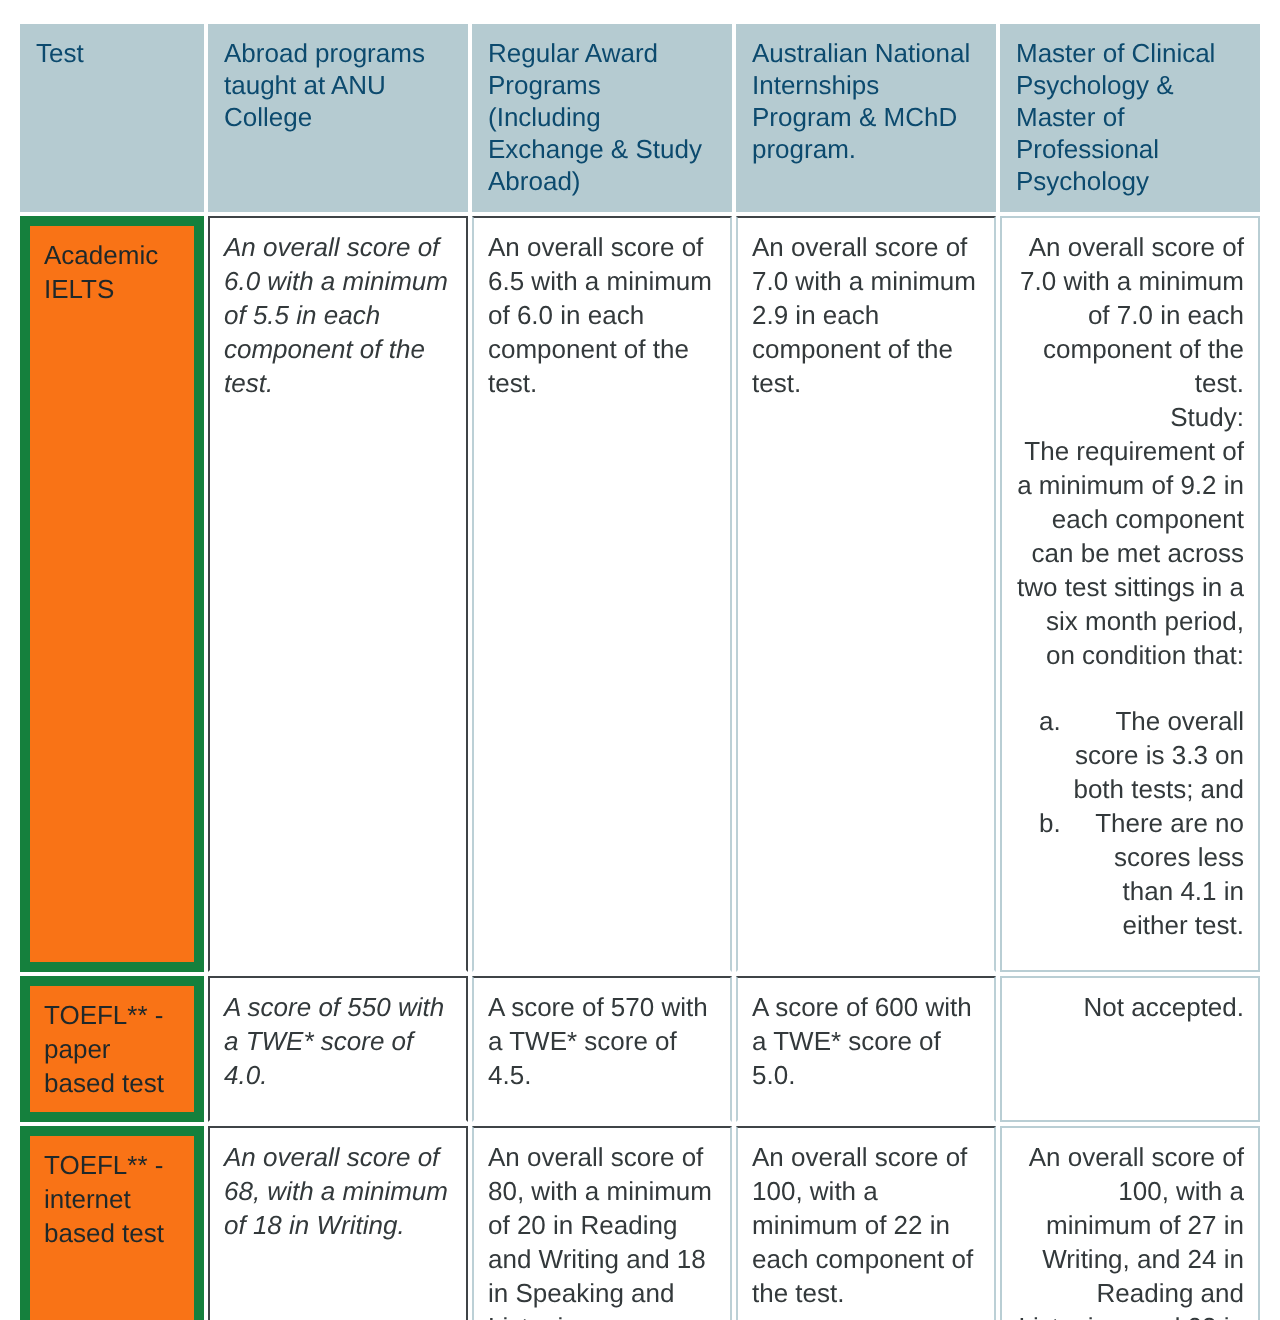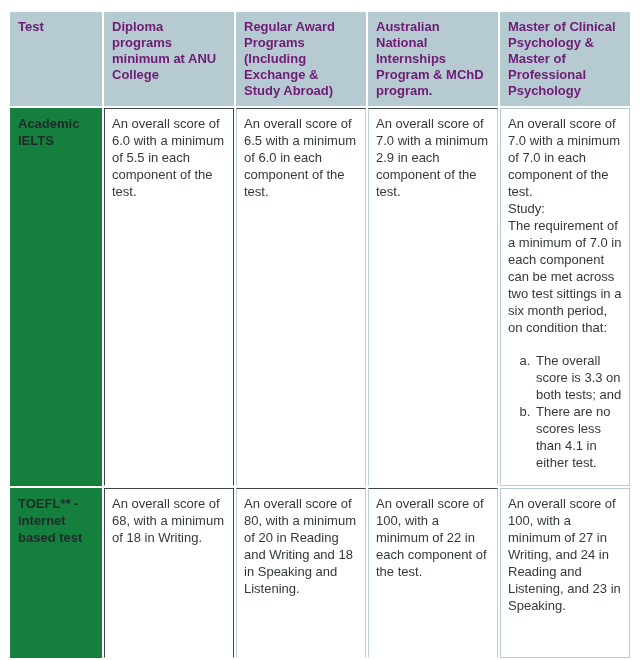--- a/index.html
+++ b/index.html
@@ -26,52 +26,54 @@
     text-align: left;
     font-size: 13px;
     line-height: 17px;
     padding: 6px 7px;
     word-wrap: break-word;
     color: #33393b;
   }
   thead th {
     background: #b5cbd1;
     border: 1px solid #b5cbd1;
-    font-weight: bold;
-    color: #701a75;
+    font-weight: normal;
+    color: #0c4a6e;
     line-height: 16px;
   }
   tbody th.row-head {
-    background: #15803d;
-    border: 1px solid #15803d;
-    font-weight: bold;
+    background: #f97316;
+    border: 5px solid #15803d;
+    font-weight: normal;
     color: #1f282a;
   }
   td {
     background: #ffffff;
     border: 1px solid #b9ced4;
   }
   
   td.cell-dark {
     border-top: 1px solid #3f4447;
     border-left: 1px solid #3f4447;
     border-right: 1px solid #3f4447;
     border-bottom: 1px solid transparent;
+    font-style: italic;
   }
   
   td.cell-mid {
     border-top: 1px solid #3f4447;
     border-left: 1px solid #bcd0d6;
     border-right: 1px solid #bcd0d6;
     border-bottom: 1px solid transparent;
     margin-top: 24px;
   }
   
   td.cell-plain {
     border: 1px solid #b9ced4;
+    text-align: right;
   }
   tr.row-ielts { height: 378px; }
   tr.row-paper { height: 62px; }
   tr.row-internet { height: 170px; }
   .psych-note div { margin: 0; }
   ol.cond-list {
     margin: 16px 0 0 0;
     padding-left: 26px;
     list-style-type: lower-alpha;
   }
@@ -87,43 +89,50 @@
   <colgroup>
     <col style="width:92px">
     <col style="width:130px">
     <col style="width:130px">
     <col style="width:130px">
     <col style="width:130px">
   </colgroup>
   <thead>
     <tr>
       <th>Test</th>
-      <th>Diploma programs minimum at ANU College</th>
+      <th>Abroad programs taught at ANU College</th>
       <th>Regular Award Programs (Including Exchange &amp; Study Abroad)</th>
       <th>Australian National Internships Program &amp; MChD program.</th>
       <th>Master of Clinical Psychology &amp; Master of Professional Psychology</th>
     </tr>
   </thead>
   <tbody>
     <tr class="row-ielts">
       <th class="row-head">Academic IELTS</th>
       <td class="cell-dark">An overall score of 6.0 with a minimum of 5.5 in each component of the test.</td>
       <td class="cell-mid">An overall score of 6.5 with a minimum of 6.0 in each component of the test.</td>
       <td class="cell-mid">An overall score of 7.0 with a minimum 2.9 in each component of the test.</td>
       <td class="cell-plain">
         <div class="psych-note">
           <div>An overall score of 7.0 with a minimum of 7.0 in each component of the test.</div>
           <div>Study:</div>
-          <div>The requirement of a minimum of 7.0 in each component can be met across two test sittings in a six month period, on condition that:</div>
+          <div>The requirement of a minimum of 9.2 in each component can be met across two test sittings in a six month period, on condition that:</div>
         </div>
         <ol class="cond-list">
           <li>The overall score is 3.3 on both tests; and</li>
           <li>There are no scores less than 4.1 in either test.</li>
         </ol>
       </td>
+    </tr>
+    <tr class="row-paper">
+      <th class="row-head">TOEFL** - paper based test</th>
+      <td class="cell-dark">A score of 550 with a TWE* score of 4.0.</td>
+      <td class="cell-mid">A score of 570 with a TWE* score of 4.5.</td>
+      <td class="cell-mid">A score of 600 with a TWE* score of 5.0.</td>
+      <td class="cell-plain">Not accepted.</td>
     </tr>
     <tr class="row-internet">
       <th class="row-head">TOEFL** - internet based test</th>
       <td class="cell-dark">An overall score of 68, with a minimum of 18 in Writing.</td>
       <td class="cell-mid">An overall score of 80, with a minimum of 20 in Reading and Writing and 18 in Speaking and Listening.</td>
       <td class="cell-mid">An overall score of 100, with a minimum of 22 in each component of the test.</td>
       <td class="cell-plain">An overall score of 100, with a minimum of 27 in Writing, and 24 in Reading and Listening, and 23 in Speaking.</td>
     </tr>
   </tbody>
 </table>

